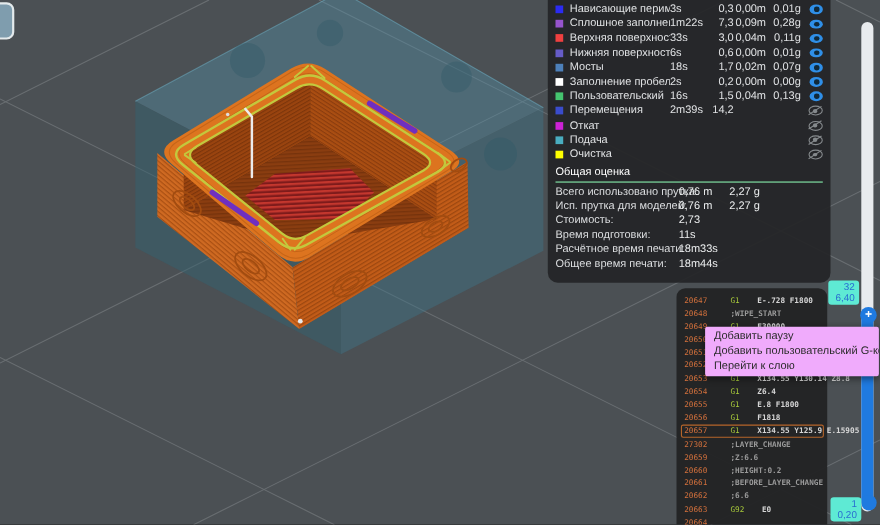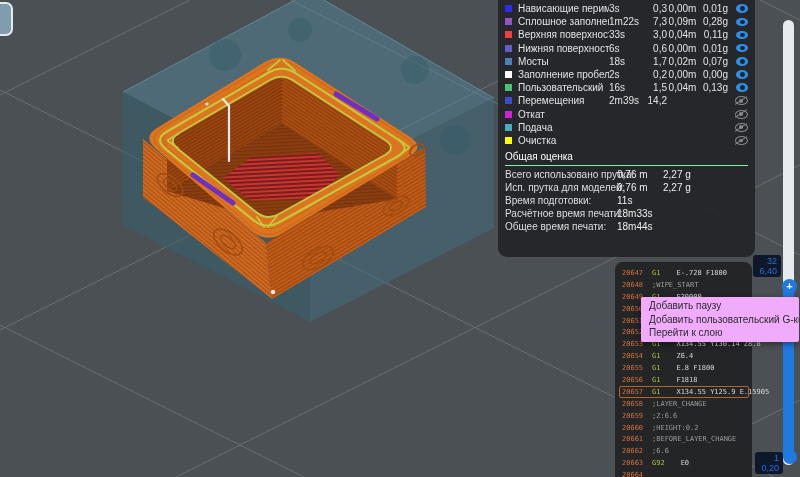--- a/index.html
+++ b/index.html
@@ -42,42 +42,42 @@
   .sv2{flex:1;white-space:nowrap;color:#eceeef;}
 
   
   .gcode{position:absolute;left:615px;top:262px;width:137px;height:215px;
          background:rgba(34,35,36,.95);border-radius:8px 8px 0 0;
          box-sizing:border-box;padding:5px 3px 0 4px;z-index:12;
          font-family:"DejaVu Sans Mono",monospace;font-size:7px;}
   .gline{display:flex;align-items:center;height:11.9px;white-space:nowrap;
          box-sizing:border-box;border:1px solid transparent;border-radius:2px;padding:0 2px;}
   .gline.selected{border-color:#b5652a;}
-  .gnum{width:22px;flex:none;color:#d2703c;margin-right:8px;}
+  .gnum{width:22px;flex:none;color:#d2703c;margin-right:20px;}
   .gcmd{color:#a6c73a;margin-right:16px;}
-  .garg{color:#d6d6d6;}
+  .garg{color:#d6d6d6;font-weight:bold;}
   .gline.comment .garg{color:#9a9a9a;}
 
   
   .ctx{position:absolute;left:641px;top:297px;width:158px;background:#f0abfc;
        border-radius:2px;box-shadow:0 2px 7px rgba(0,0,0,.45);padding:2px 0;z-index:30;}
   .mitem{height:13.5px;line-height:13.5px;padding:0 8px;font-size:10px;color:#2b2b2b;
          white-space:nowrap;overflow:hidden;}
 
   
   .vtrack{position:absolute;left:783px;top:20px;width:11px;height:445px;
           background:#e8ebee;border-radius:6px;z-index:20;}
   .vfill{position:absolute;left:783px;top:286px;width:11px;height:174px;
          background:#1f7ae0;border-radius:0 0 6px 6px;z-index:21;}
   .vhandle-top{position:absolute;left:782px;top:279px;width:15px;height:15px;border-radius:50%;
           background:#1f7ae0;color:#fff;font-size:11px;line-height:14px;font-weight:bold;
           text-align:center;z-index:22;}
   .vhandle-bottom{position:absolute;left:783px;top:450px;width:14px;height:14px;border-radius:50%;
           background:#1f7ae0;z-index:22;}
-  .tip{position:absolute;background:#0f172a;border-radius:3px;color:#2a6fd1;font-size:9px;
+  .tip{position:absolute;background:#5eead4;border-radius:3px;color:#2a6fd1;font-size:9px;
        line-height:10px;text-align:right;padding:1px 4px;z-index:23;min-width:20px;}
   .tip-top{left:753px;top:255px;}
   .tip-bottom{left:755px;top:452px;}
 </style>
 </head>
 <body>
 
 <div class="stage">
 
   <svg class="scene" width="800" height="477" viewBox="0 0 800 477">
@@ -319,20 +319,25 @@
           <span class="slab">Всего использовано прутка:</span>
           <span class="sv1">0,76 m</span>
           <span class="sv2">2,27 g</span>
         </div>
         <div class="srow">
           <span class="slab">Исп. прутка для моделей:</span>
           <span class="sv1">0,76 m</span>
           <span class="sv2">2,27 g</span>
         </div>
         <div class="srow">
+          <span class="slab">Стоимость:</span>
+          <span class="sv1">2,73</span>
+          <span class="sv2"></span>
+        </div>
+        <div class="srow">
           <span class="slab">Время подготовки:</span>
           <span class="sv1">11s</span>
           <span class="sv2"></span>
         </div>
         <div class="srow">
           <span class="slab">Расчётное время печати:</span>
           <span class="sv1">18m33s</span>
           <span class="sv2"></span>
         </div>
         <div class="srow">
@@ -390,21 +395,21 @@
           <span class="gnum">20656</span>
           <span class="gcmd">G1</span>
           <span class="garg">F1818</span>
         </div>
         <div class="gline selected">
           <span class="gnum">20657</span>
           <span class="gcmd">G1</span>
           <span class="garg">X134.55 Y125.9 E.15905</span>
         </div>
         <div class="gline comment">
-          <span class="gnum">20658</span>
+          <span class="gnum">27302</span>
           <span class="garg">;LAYER_CHANGE</span>
         </div>
         <div class="gline comment">
           <span class="gnum">20659</span>
           <span class="garg">;Z:6.6</span>
         </div>
         <div class="gline comment">
           <span class="gnum">20660</span>
           <span class="garg">;HEIGHT:0.2</span>
         </div>

